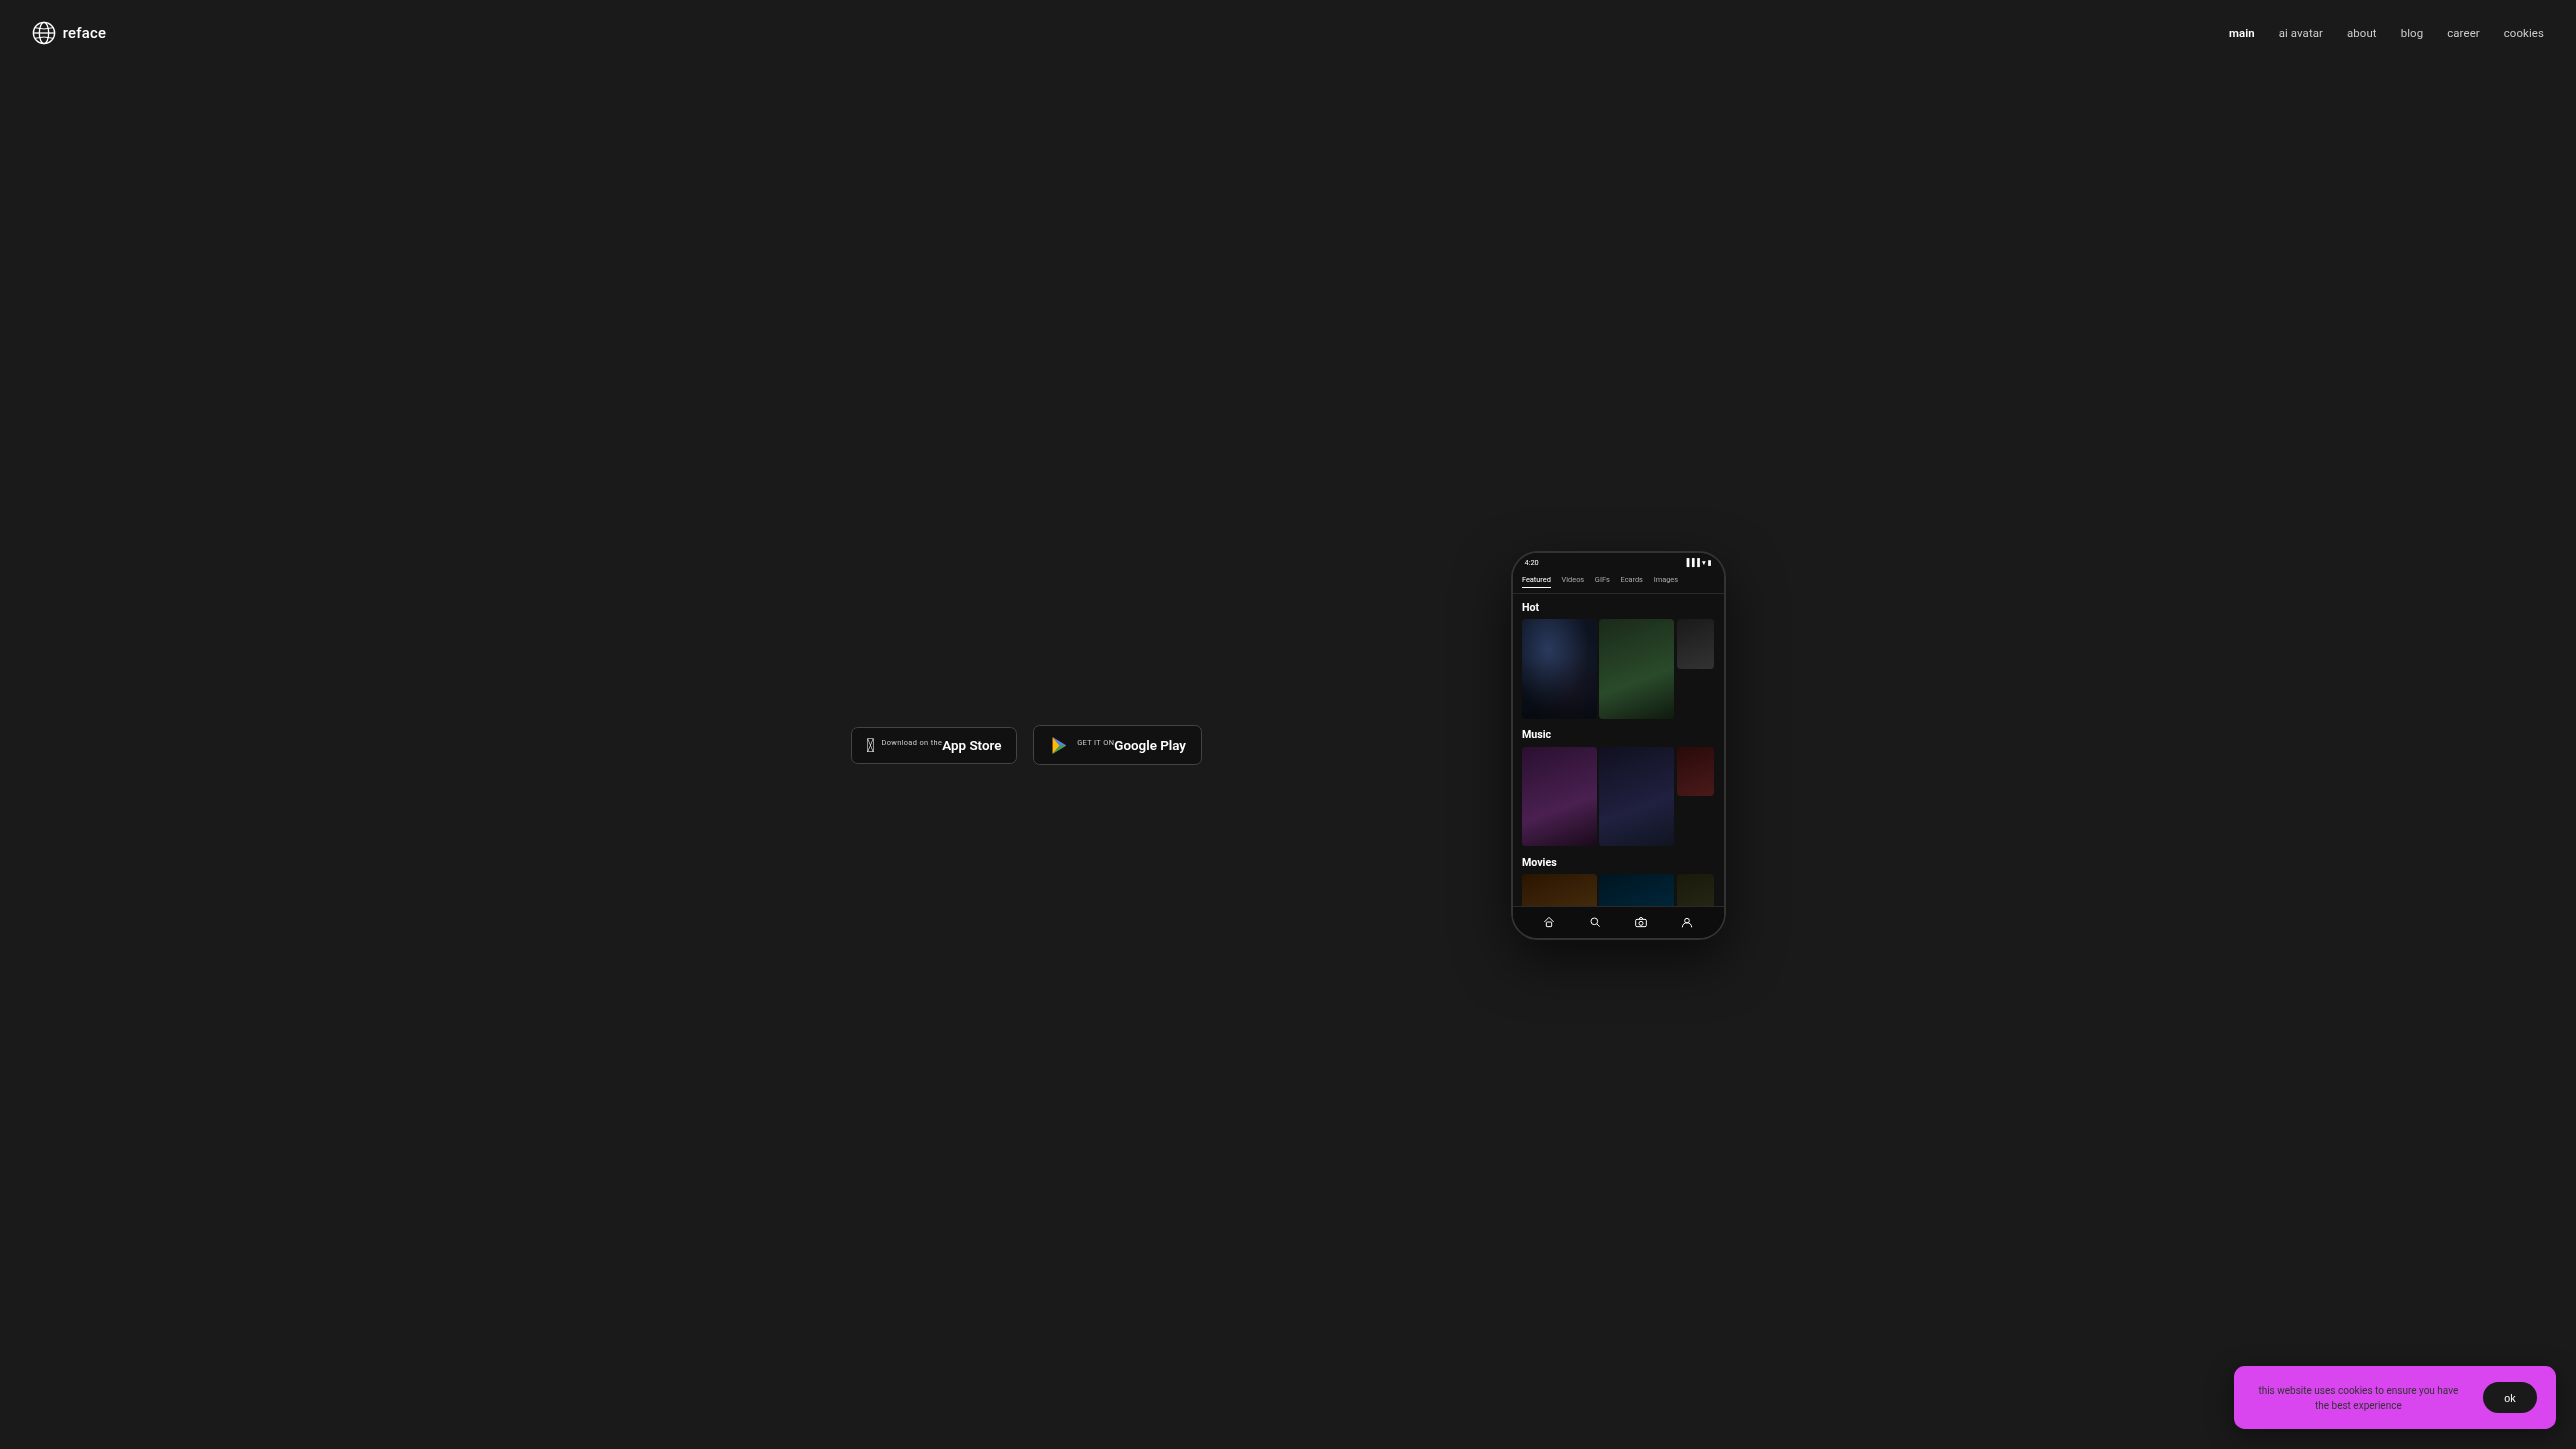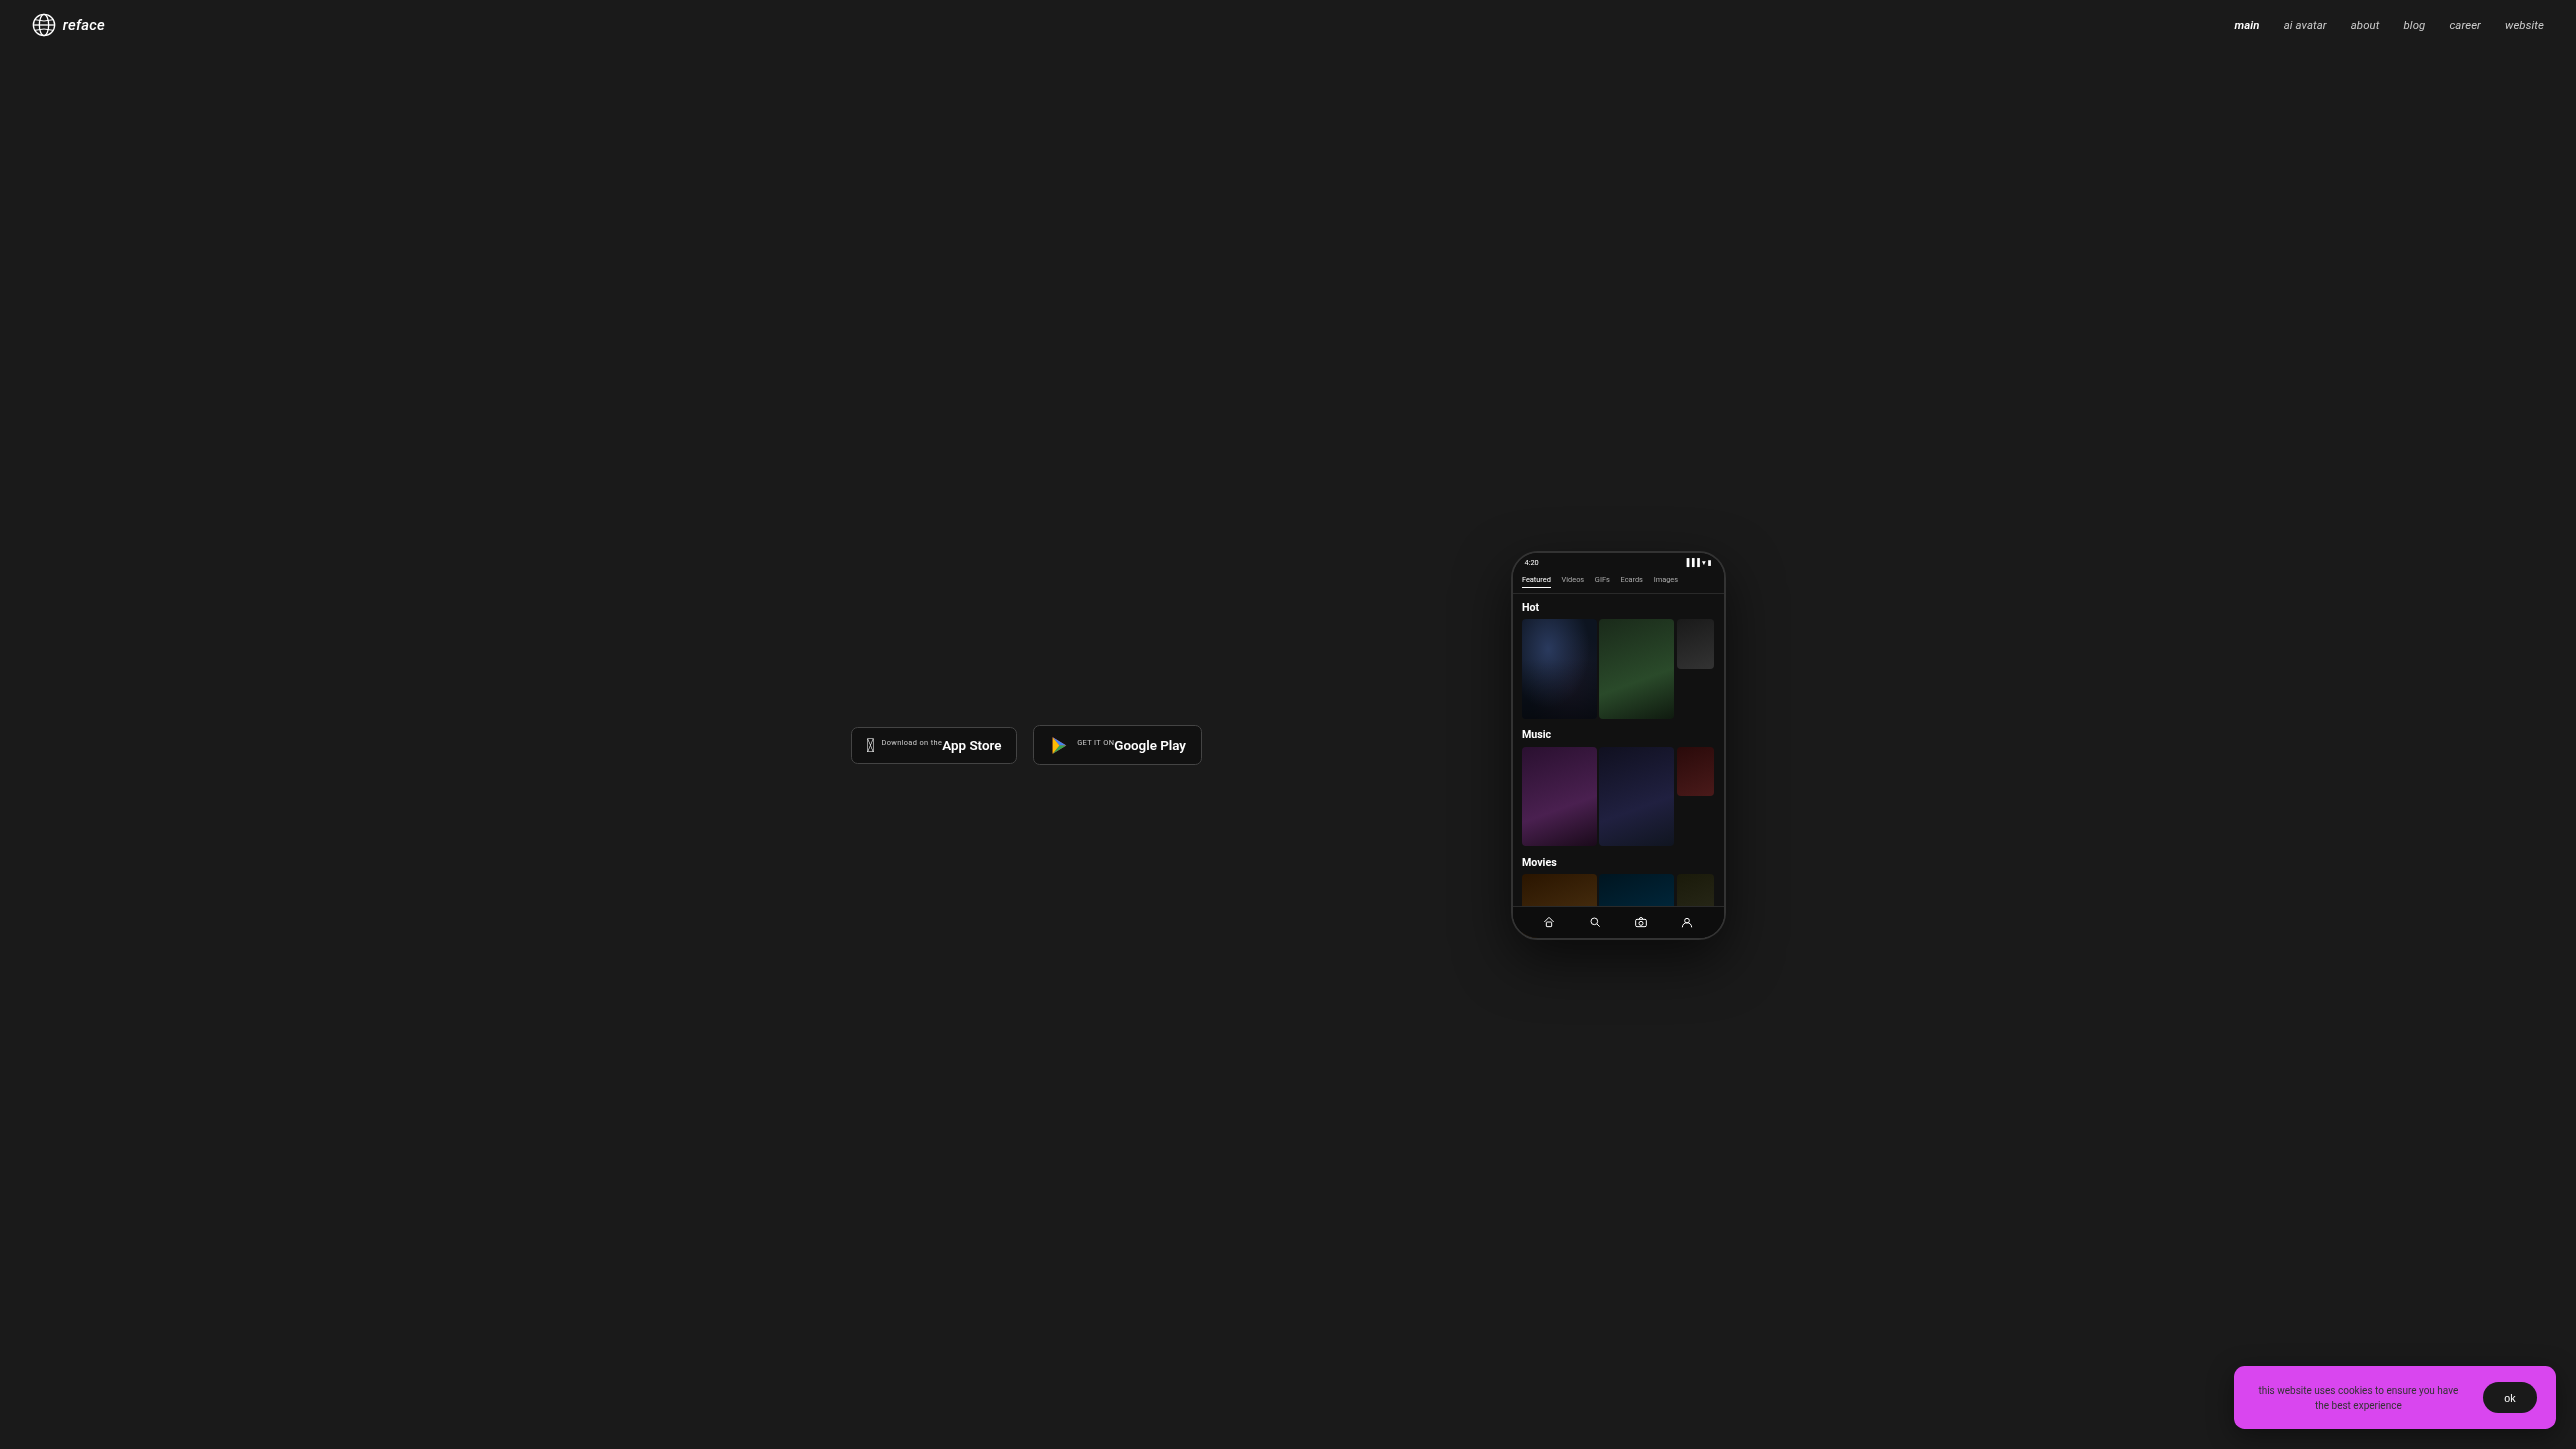--- a/index.html
+++ b/index.html
@@ -12,26 +12,25 @@
       overflow-x: hidden;
     }
 
     
     header {
       display: flex;
       align-items: center;
       justify-content: space-between;
       padding: 13.4px 32px;
       position: fixed;
-      top: 0;
+      top: 8px;
       left: 0;
       right: 0;
       z-index: 100;
       background-color: #1a1a1a;
-      font-style: italic;
     }
 
     .logo-wrapper {
       display: flex;
       align-items: center;
       gap: 6.7px;
       cursor: pointer;
     }
 
     .logo-text {
@@ -325,21 +324,21 @@
     </svg>
     <span class="logo-text">reface</span>
   </div>
 
   <nav>
     <a href="#" class="active">main</a>
     <a href="#">ai avatar</a>
     <a href="#">about</a>
     <a href="#">blog</a>
     <a href="#">career</a>
-    <a href="#">website</a>
+    <a href="#">cookies</a>
   </nav>
 </header>
 
 <main>
   <div class="hero-left">
 
     <div class="store-buttons">
       <a href="#" class="store-btn">
         <span class="store-btn-icon"></span>
         <div class="store-btn-text-wrapper">

